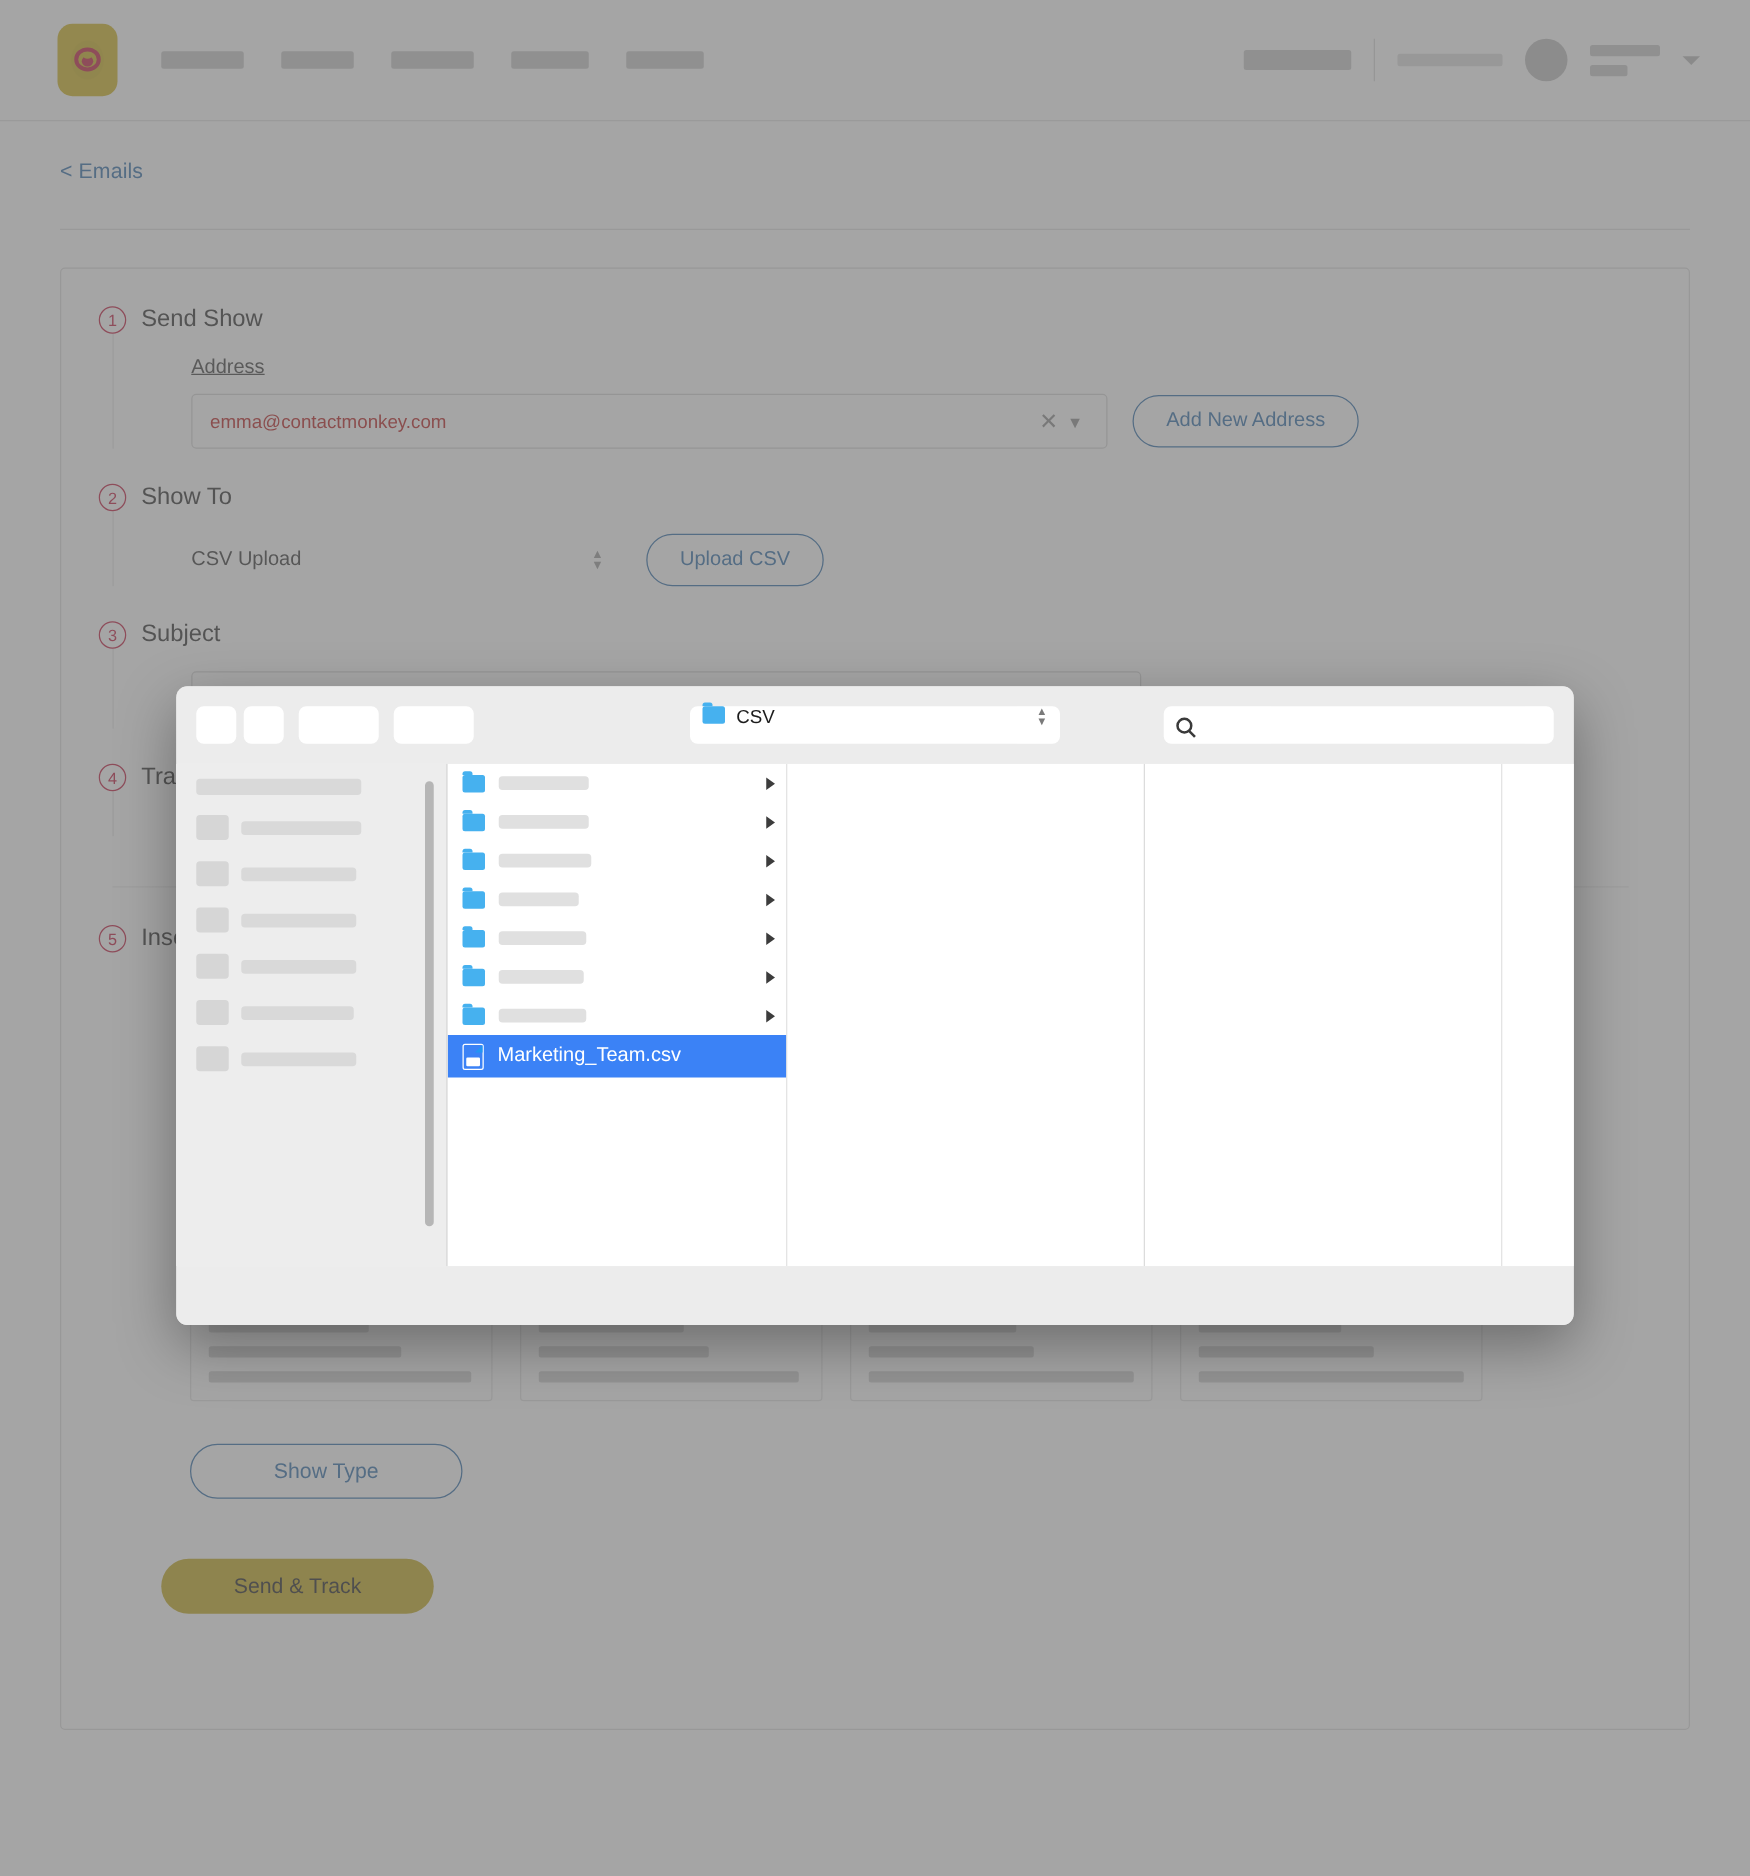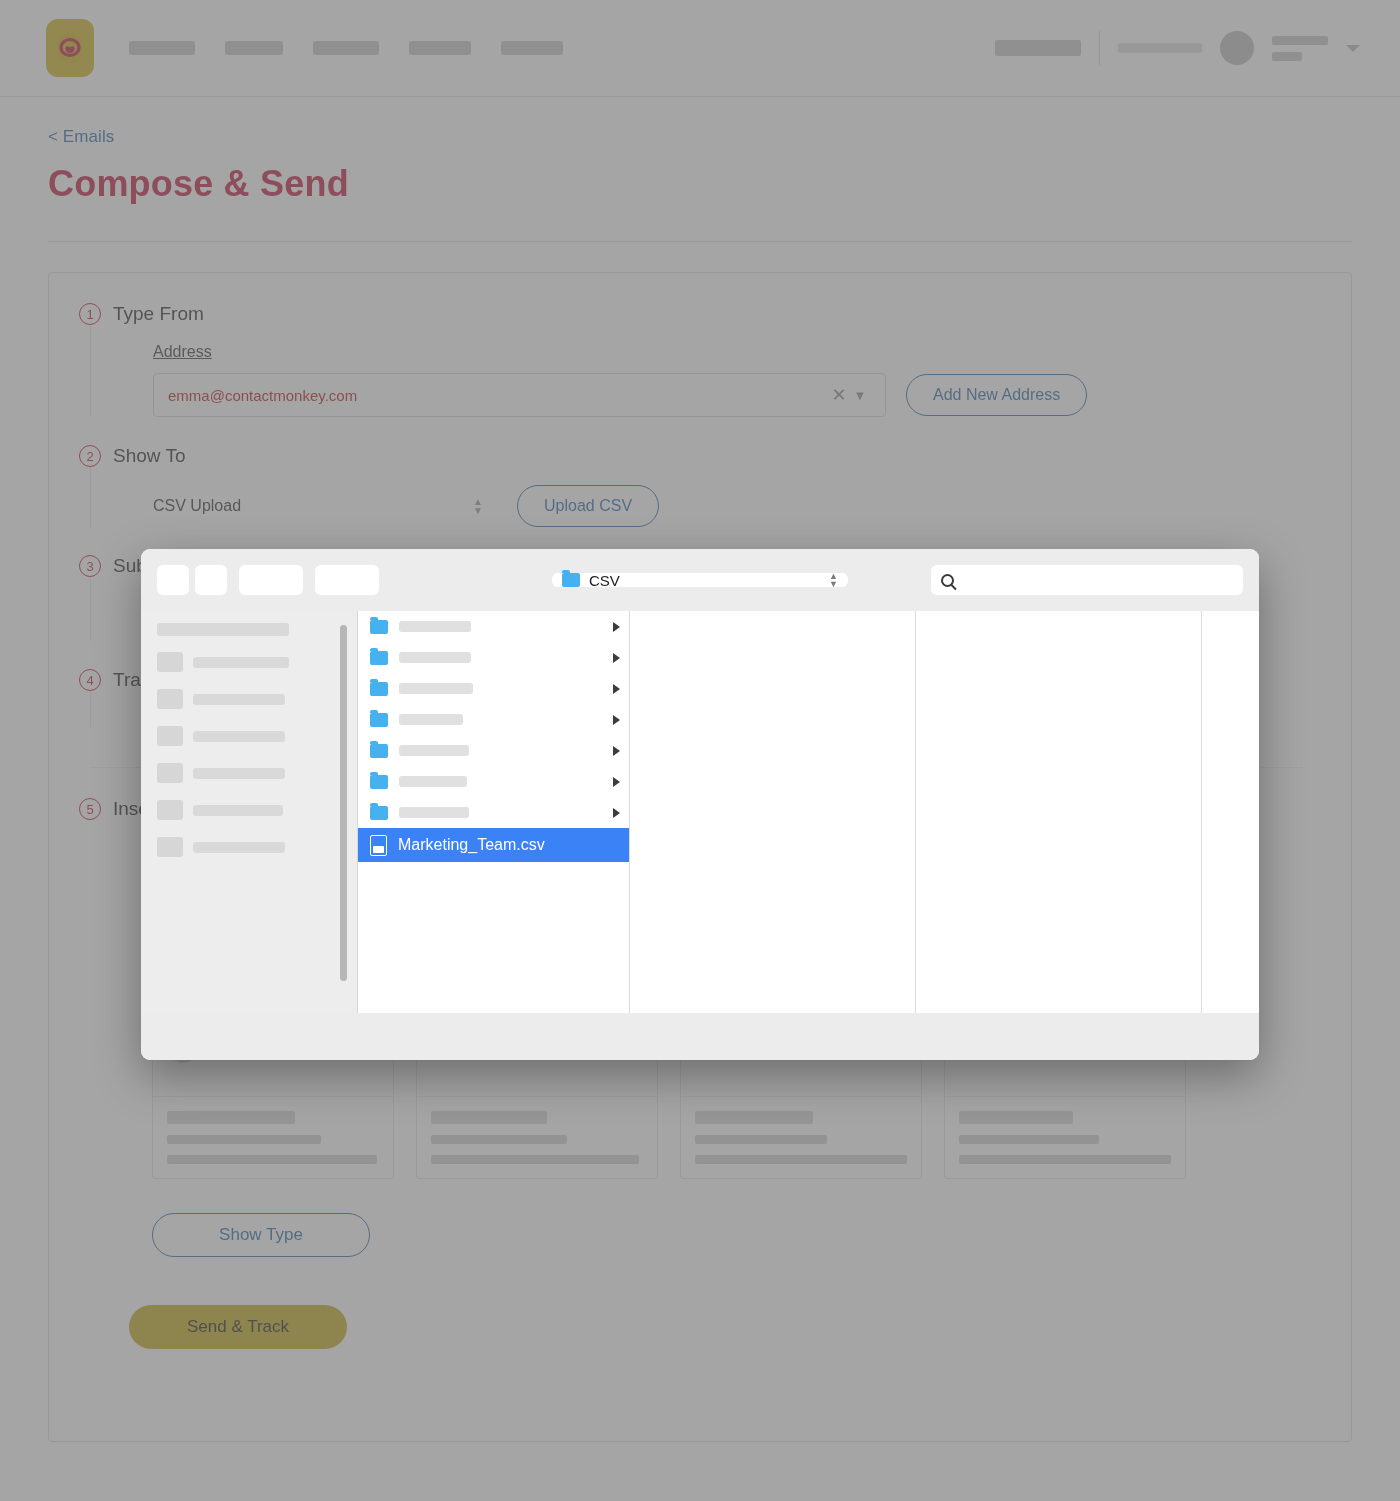--- a/index.html
+++ b/index.html
@@ -144,22 +144,22 @@
   .dlg-toolbar {
     height:62px; background:#ececec; display:flex; align-items:center;
     padding:0 16px; position:relative; flex:none;
   }
   .tb-group { display:flex; align-items:center; gap:6px; }
   .tb-btn { background:#fff; border-radius:6px; height:30px; }
   .tb-btn.sm { width:32px; }
   .tb-btn.md { width:64px; }
   .path-pop {
     position:absolute; left:50%; transform:translateX(-50%);
-    width:296px; height:14px; background:#fff; border-radius:6px;
-    display:flex; align-items:center; padding:0 10px; gap:9px;
+    width:296px; height:30px; background:#fff; border-radius:6px;
+    display:flex; align-items:flex-start; padding:0 10px; gap:9px;
   }
   .folder-ico { width:18px;height:14px;background:#46b1ef;border-radius:2px 2px 2px 2px; position:relative; flex:none;}
   .folder-ico:before{content:"";position:absolute;top:-3px;left:0;width:8px;height:3px;background:#46b1ef;border-radius:2px 2px 0 0;}
   .path-text { font-size:15px; color:#1c1c1c; flex:1; }
   .pop-stepper { display:flex; flex-direction:column; color:#7a7a7a; font-size:9px; line-height:8px; }
   .search-box {
     position:absolute; right:16px; width:312px; height:30px; background:#fff;
     border-radius:6px; display:flex; align-items:center; padding:0 10px; gap:8px;
   }
   .mag { width:13px;height:13px;border:2px solid #3a3a3a;border-radius:50%; position:relative; flex:none;}
@@ -232,28 +232,27 @@
         <div class="user-lines">
           <div class="nav-redact" style="width:56px;height:9px"></div>
           <div class="nav-redact" style="width:30px;height:9px"></div>
         </div>
         <div class="chevron-dn"></div>
       </div>
     </div>
 
     <div class="page-body">
       <div class="breadcrumb">&lt; Emails</div>
-      <div class="page-title">Compose &amp; Send</div>
       <div class="title-rule"></div>
 
       <div class="card">
 
         <div class="step-head">
           <div class="step-num">1</div>
-          <div class="step-title">Type From</div>
+          <div class="step-title">Send Show</div>
         </div>
         <div class="step-body">
           <div class="field-label">Address</div>
           <div class="addr-row">
             <div class="addr-input">
               <span class="addr-value">emma@contactmonkey.com</span>
               <span class="icon-x">✕</span>
               <span class="icon-chev">▼</span>
             </div>
             <button class="btn-outline">Add New Address</button>

